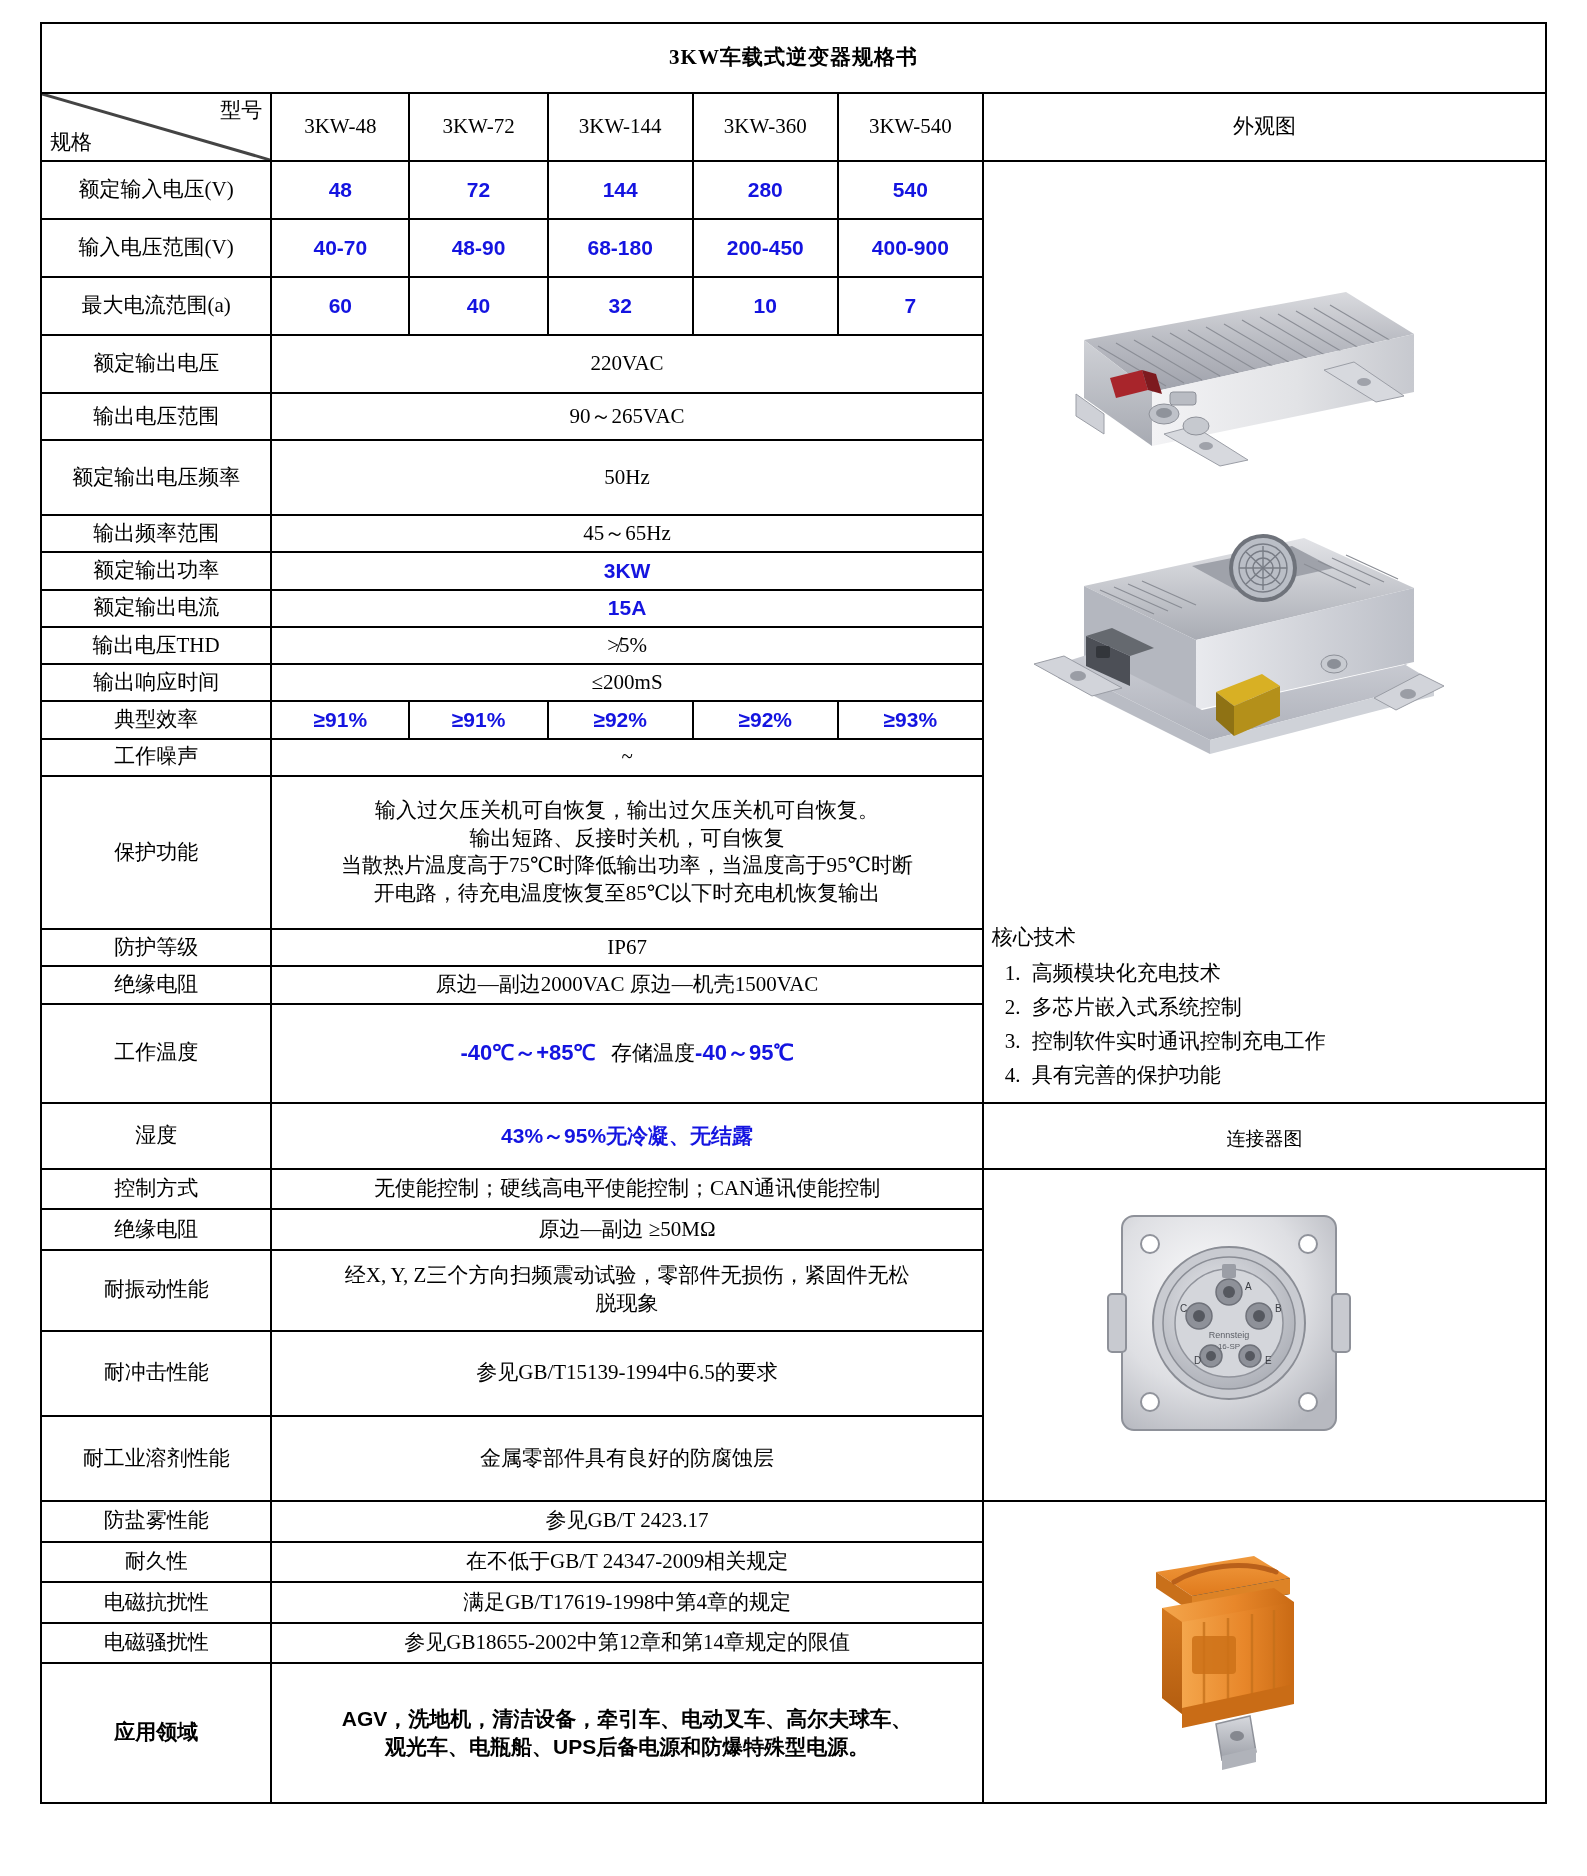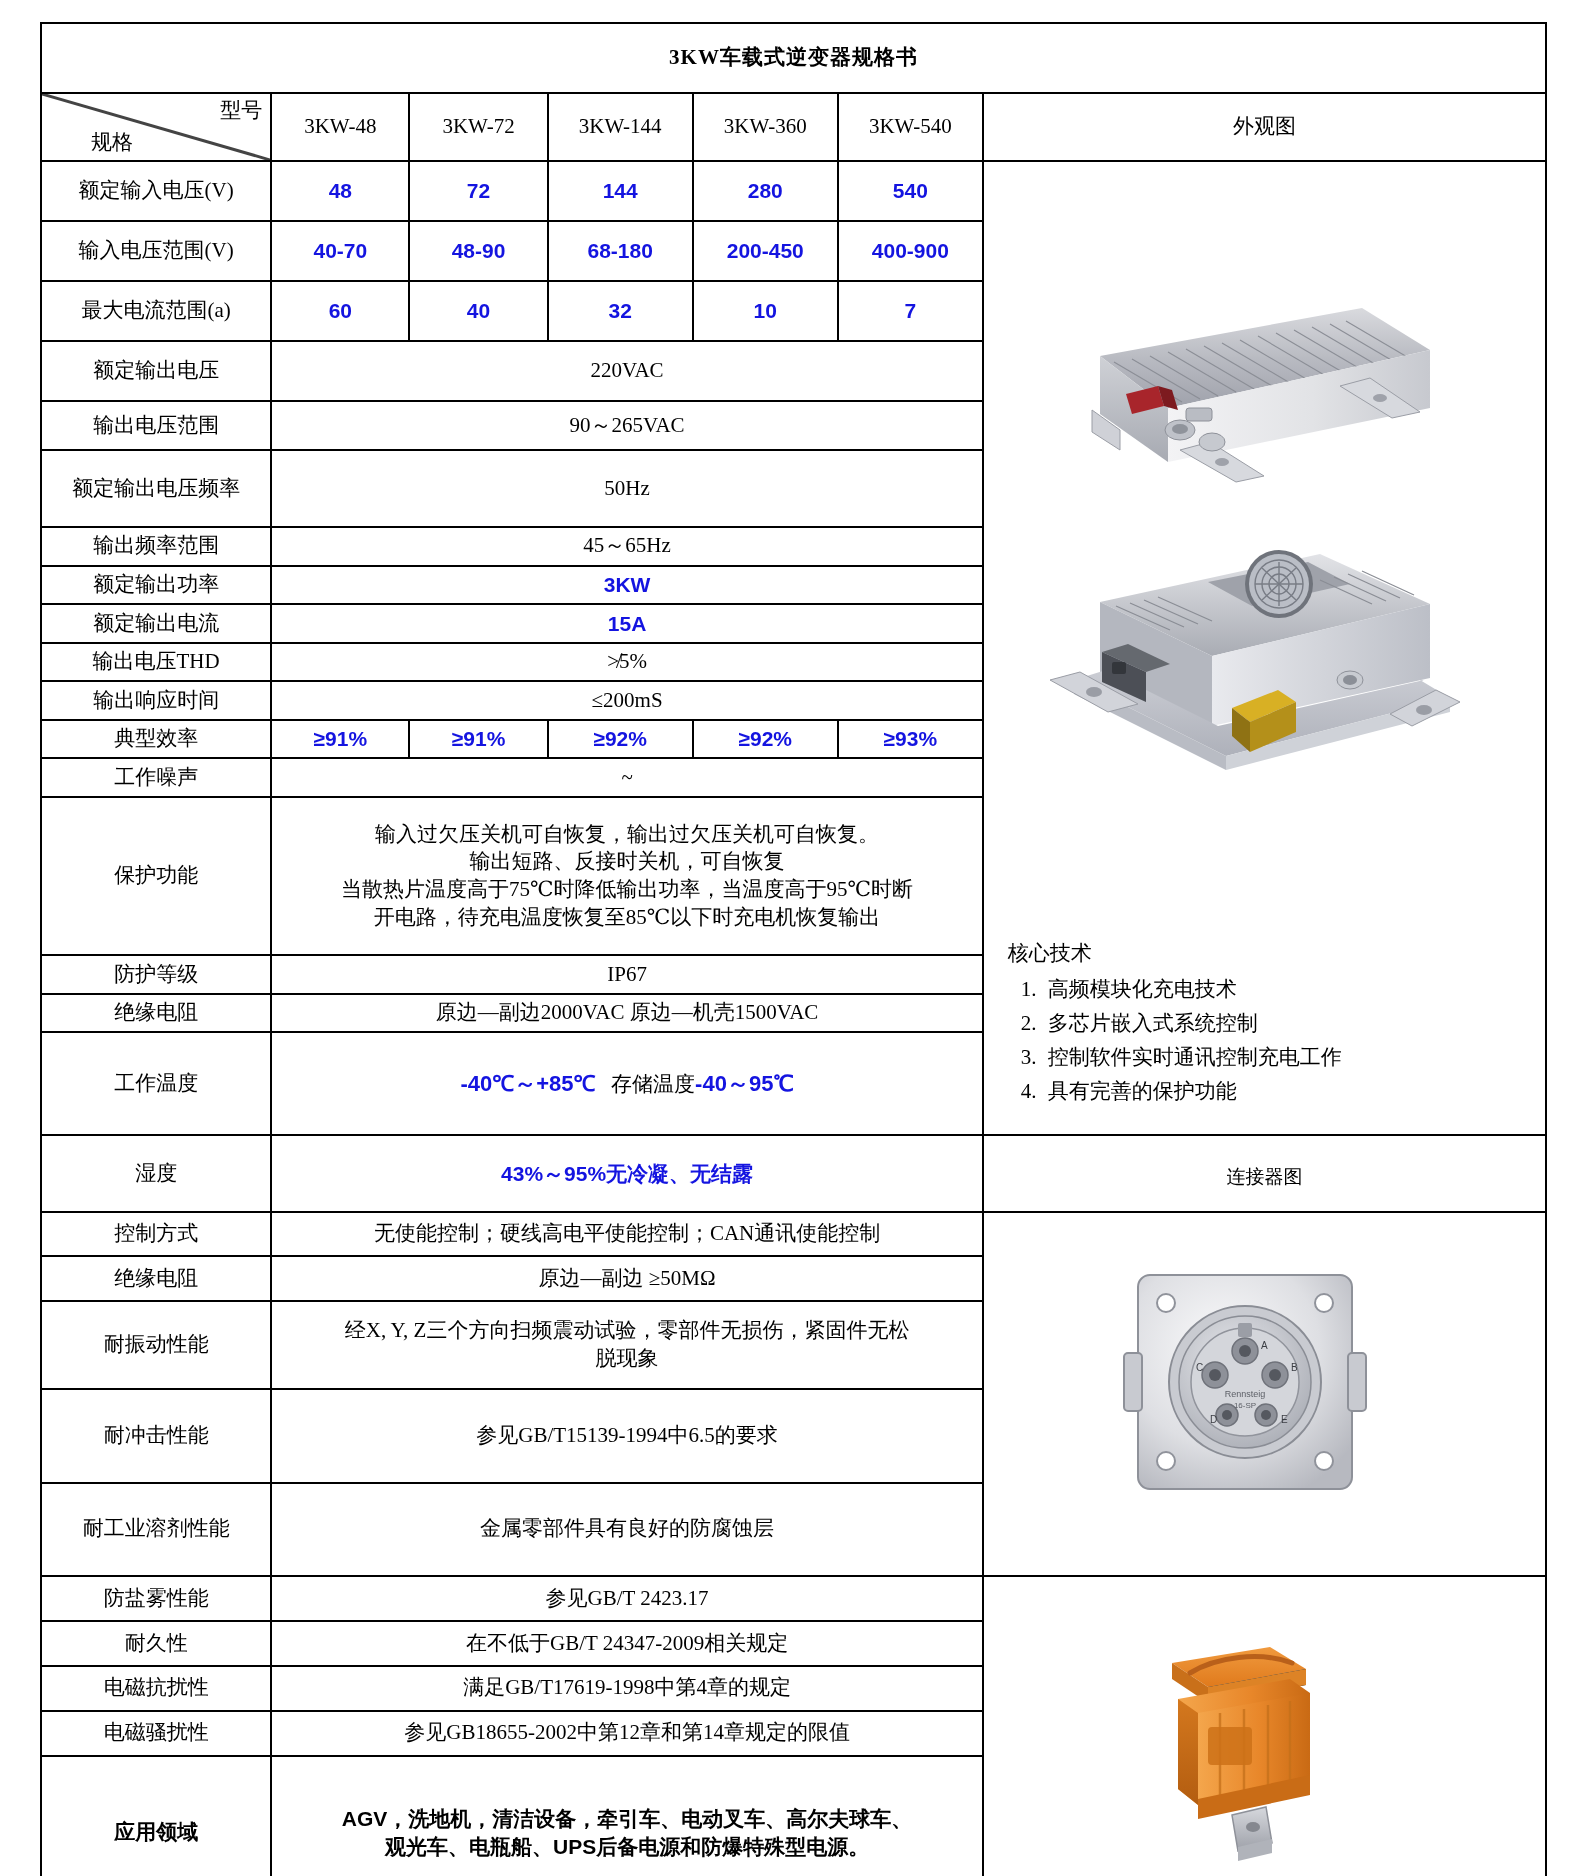--- a/index.html
+++ b/index.html
@@ -64,21 +64,20 @@
   .diag .slash svg { display: block; width: 100%; height: 100%; }
   .diag .tr-text {
     position: absolute;
     top: 3px; right: 8px;
     font-size: 21px;
   }
   .diag .bl-text {
     position: absolute;
     bottom: 3px; left: 8px;
     font-size: 21px;
-    margin-left: 41px;
   }
 
   .model-head { font-size: 23px; height: 68px; }
 
   .lbl { font-size: 21px; }
   .val { font-size: 21px; }
   .blue { color: #1414e0; font-weight: bold; font-family: "Liberation Sans", sans-serif; }
   .blue-n { color: #1414e0; font-weight: bold; font-family: "Liberation Sans", sans-serif; font-size: 22px; }
 
   .r-tall      { height: 56px; }
@@ -96,21 +95,21 @@
   td.left-text {
     text-align: left;
     padding-left: 14px;
     font-size: 21px;
     line-height: 1.45;
     border-radius: 22px;
   }
 
   
   td.media {
-    padding: 16px !important;
+    padding: 0 !important;
     vertical-align: top;
     position: relative;
   }
   .media-inner {
     position: relative;
     width: 100%;
     height: 100%;
     overflow: hidden;
   }
   .panel-head {

